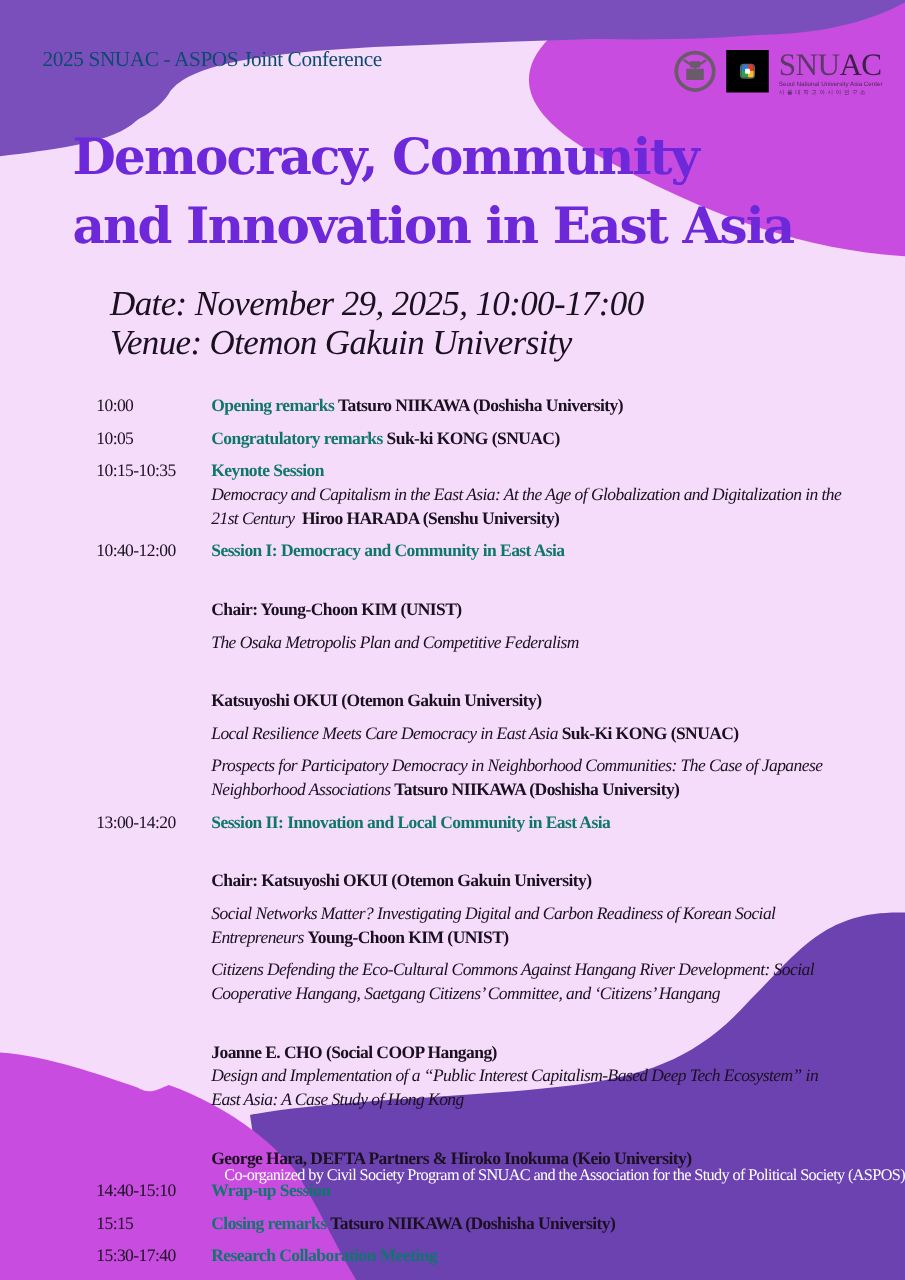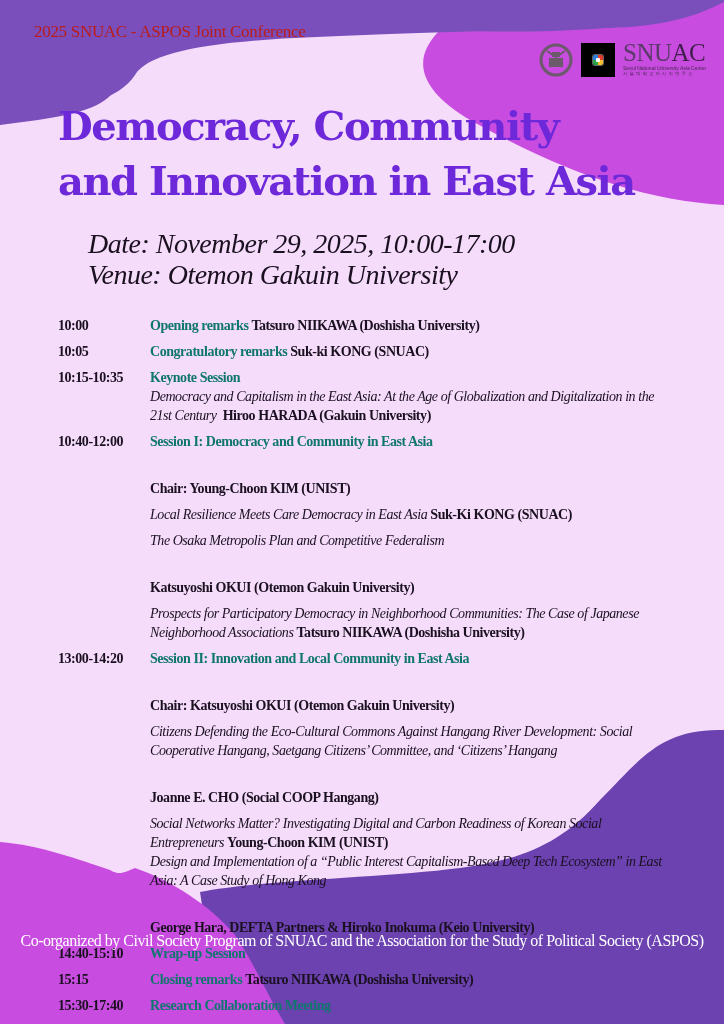--- a/index.html
+++ b/index.html
@@ -1,40 +1,40 @@
 <!DOCTYPE html>
 <html><head>
 <meta charset="utf-8">
 <style>
   html, body { margin:0; padding:0; }
   body { width:724px; height:1024px; position:relative; overflow:hidden; background:#f5dcfa; font-family:"Liberation Serif", serif; }
   .bg { position:absolute; left:0; top:0; width:724px; height:1024px; z-index:0; }
   .layer { position:absolute; z-index:2; }
-  .conf-title { left:34px; top:22px; color:#b91c1c; font-size:17px; letter-spacing:-0.3px; }
-  .logos { left:539px; top:40px; display:flex; align-items:flex-end; gap:8px; }
+  .conf-title { left:34px; top:38px; color:#0c4a6e; font-size:17px; letter-spacing:-0.3px; }
+  .logos { left:539px; top:40px; display:flex; align-items:flex-start; gap:8px; }
   .seal { width:34px; height:34px; }
   .square-logo { width:34px; height:34px; background:#000; display:flex; align-items:center; justify-content:center; }
   .square-logo .dot { width:10px; height:10px; border-radius:2px; background:conic-gradient(#e83a2a 0 25%, #f6c12b 0 50%, #2aa34a 0 75%, #2b7fd6 0); box-shadow:0 0 0 1px rgba(255,255,255,0.4); position:relative; }
   .square-logo .dot::after { content:""; position:absolute; left:3px; top:3px; width:4px; height:4px; background:#fff; border-radius:1px; }
   .snuac { display:flex; flex-direction:column; line-height:1; }
   .snuac-name { font-size:25px; color:#3e1f4a; letter-spacing:-0.5px; }
   .snuac-name .thin { color:#5b3a6a; font-weight:normal; }
   .snuac-sub { font-size:5px; color:#4a2a55; font-family:"Liberation Sans", sans-serif; margin-top:1px; }
   .snuac-sub2 { font-size:4.5px; color:#4a2a55; font-family:"Liberation Sans", sans-serif; letter-spacing:2px; margin-top:1px; }
   .main-title { left:58px; top:98px; color:#6d28d9; font-size:40px; font-weight:bold; line-height:55px; font-family:"DejaVu Serif", serif; letter-spacing:-1.5px; }
   .meta { left:88px; top:228px; font-style:italic; font-size:28px; color:#1a1020; line-height:31px; letter-spacing:-0.5px; }
   .program { left:58px; top:316px; width:620px; font-size:14px; color:#1a1020; letter-spacing:-0.45px; }
   .row { display:flex; margin-bottom:7px; }
-  .time { width:92px; font-weight:bold; flex-shrink:0; line-height:19px; }
+  .time { width:92px; font-weight:normal; flex-shrink:0; line-height:19px;margin-left:19px; }
   .content { flex:1; line-height:19px; }
   .accent { color:#0f766e; font-weight:bold; }
   .speaker { font-weight:bold; color:#1a1020;margin-top:28px; }
   .talk { font-style:italic; }
   .talk-block { margin-top:7px; }
-  .footer { left:0; width:724px; top:932px; text-align:center; color:#ffffff; font-size:16px; letter-spacing:-0.5px; }
+  .footer { left:0; width:724px; top:932px; text-align:right; color:#ffffff; font-size:13px; letter-spacing:-0.5px; }
 </style>
 </head>
 <body>
 
 <svg class="bg" viewBox="0 0 724 1024" preserveAspectRatio="none">
   <rect x="0" y="0" width="724" height="1024" fill="#f5dcfa"></rect>
 
   <path d="M330 0 L724 0 L724 205 C640 200 560 170 470 120 C420 90 410 60 440 30 Z" fill="#c94ce0"></path>
 
   <path d="M0 0 L724 0 L660 0 C640 15 620 18 650 22 C620 30 520 34 450 30 C380 28 300 32 170 45 C130 60 120 90 105 100 C85 115 40 120 0 125 Z" fill="#7b4fbb"></path>
@@ -83,48 +83,48 @@
 
   <div class="row">
     <div class="time">10:05</div>
     <div class="content"><span class="accent">Congratulatory remarks</span> <span class="speaker">Suk-ki KONG (SNUAC)</span></div>
   </div>
 
   <div class="row">
     <div class="time">10:15-10:35</div>
     <div class="content">
       <div class="accent">Keynote Session</div>
-      <div><span class="talk">Democracy and Capitalism in the East Asia: At the Age of Globalization and Digitalization in the 21st Century</span>&nbsp; <span class="speaker">Hiroo HARADA (Gakuin University)</span></div>
+      <div><span class="talk">Democracy and Capitalism in the East Asia: At the Age of Globalization and Digitalization in the 21st Century</span>&nbsp; <span class="speaker">Hiroo HARADA (Senshu University)</span></div>
     </div>
   </div>
 
   <div class="row">
     <div class="time">10:40-12:00</div>
     <div class="content">
       <div class="accent">Session I: Democracy and Community in East Asia</div>
       <div class="speaker">Chair: Young-Choon KIM (UNIST)</div>
-      <div class="talk-block"><span class="talk">Local Resilience Meets Care Democracy in East Asia</span> <span class="speaker">Suk-Ki KONG (SNUAC)</span></div>
       <div class="talk-block">
           <div class="talk">The Osaka Metropolis Plan and Competitive Federalism</div>
           <div class="speaker">Katsuyoshi OKUI (Otemon Gakuin University)</div>
         </div>
+      <div class="talk-block"><span class="talk">Local Resilience Meets Care Democracy in East Asia</span> <span class="speaker">Suk-Ki KONG (SNUAC)</span></div>
       <div class="talk-block"><span class="talk">Prospects for Participatory Democracy in Neighborhood Communities: The Case of Japanese Neighborhood Associations</span> <span class="speaker">Tatsuro NIIKAWA (Doshisha University)</span></div>
     </div>
   </div>
 
   <div class="row">
     <div class="time">13:00-14:20</div>
     <div class="content">
       <div class="accent">Session II: Innovation and Local Community in East Asia</div>
       <div class="speaker">Chair: Katsuyoshi OKUI (Otemon Gakuin University)</div>
+      <div class="talk-block"><span class="talk">Social Networks Matter? Investigating Digital and Carbon Readiness of Korean Social Entrepreneurs</span> <span class="speaker">Young-Choon KIM (UNIST)</span></div>
       <div class="talk-block">
           <div class="talk">Citizens Defending the Eco-Cultural Commons Against Hangang River Development: Social Cooperative Hangang, Saetgang Citizens’ Committee, and ‘Citizens’ Hangang</div>
           <div class="speaker">Joanne E. CHO (Social COOP Hangang)</div>
         </div>
-      <div class="talk-block"><span class="talk">Social Networks Matter? Investigating Digital and Carbon Readiness of Korean Social Entrepreneurs</span> <span class="speaker">Young-Choon KIM (UNIST)</span></div>
       <div>
           <div class="talk">Design and Implementation of a “Public Interest Capitalism-Based Deep Tech Ecosystem” in East Asia: A Case Study of Hong Kong</div>
           <div class="speaker">George Hara, DEFTA Partners &amp; Hiroko Inokuma (Keio University)</div>
         </div>
     </div>
   </div>
 
   <div class="row">
     <div class="time">14:40-15:10</div>
     <div class="content"><span class="accent">Wrap-up Session</span></div>

